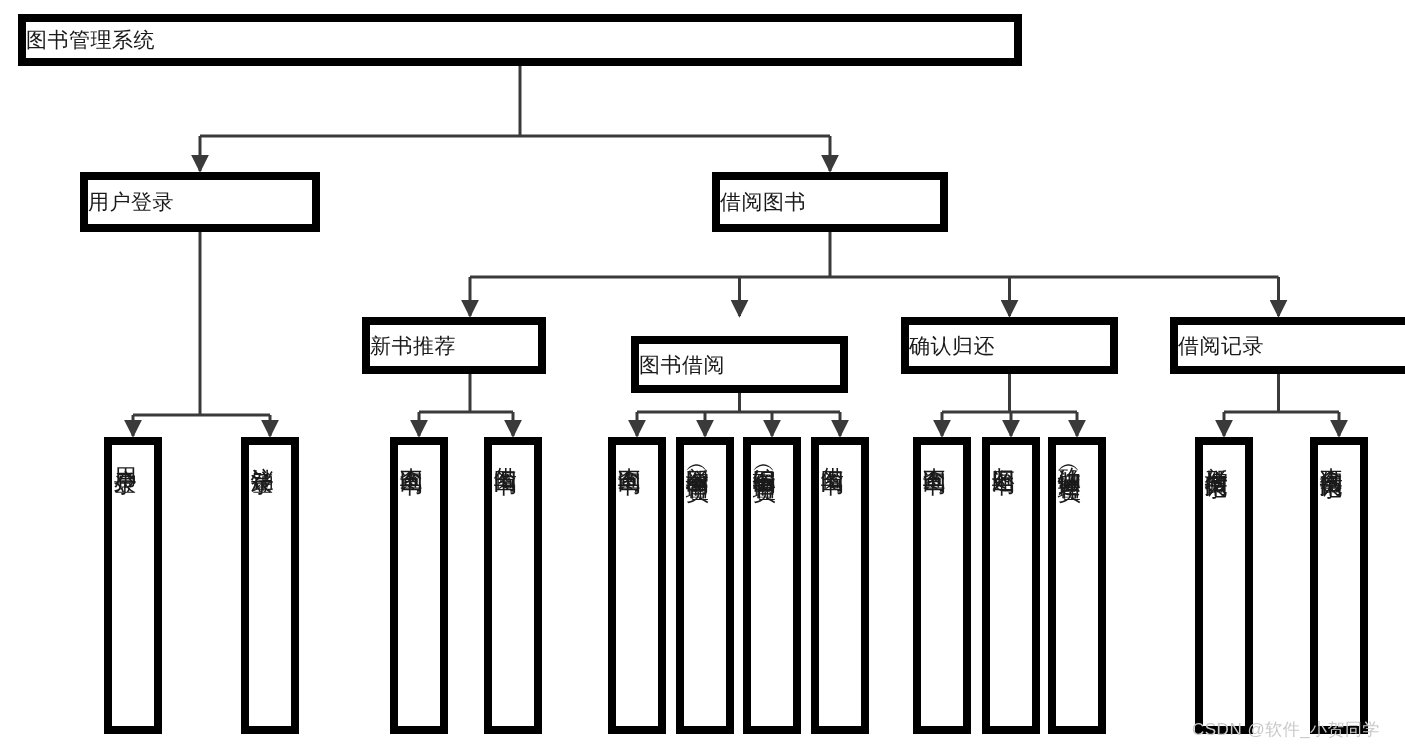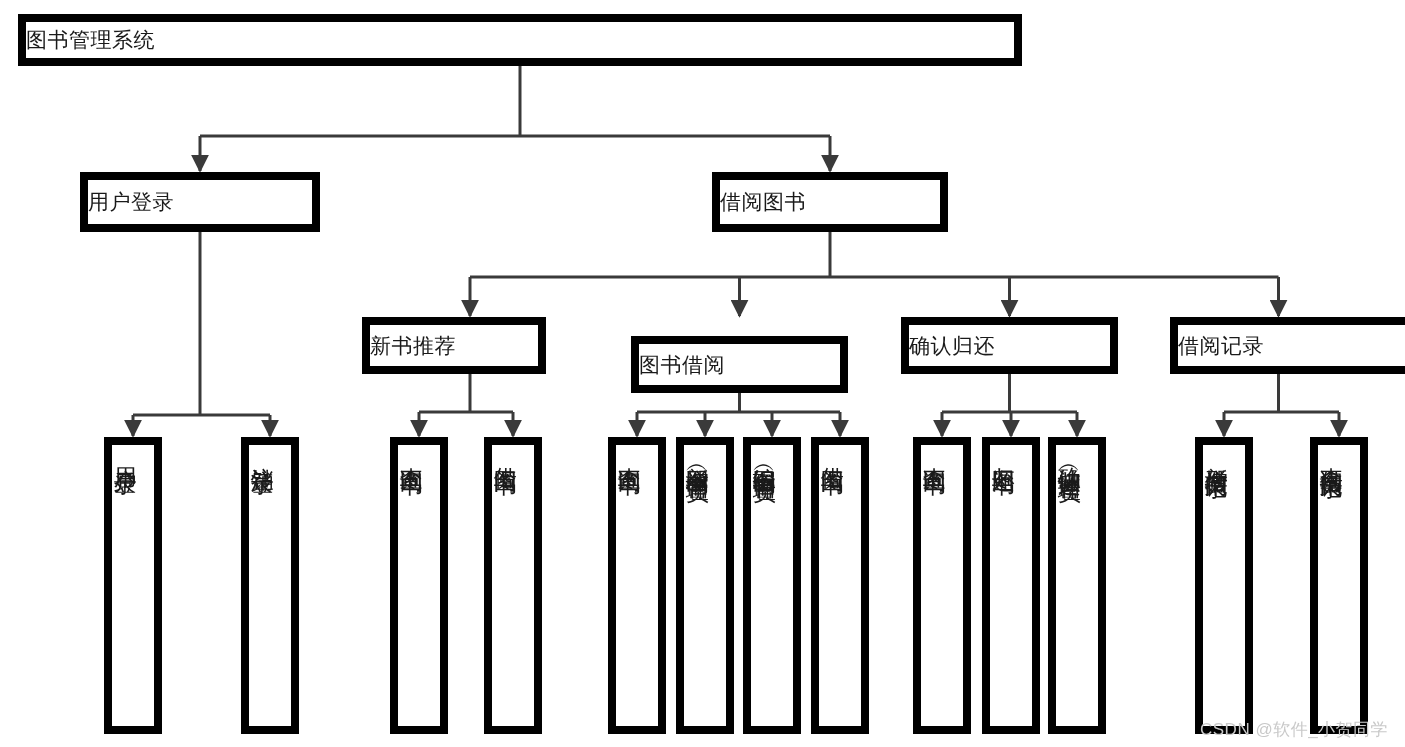--- a/index.html
+++ b/index.html
@@ -165,14 +165,14 @@
       <div class="node vert" style="left: 1048px; top: 437px; width: 58px; height: 297px;">
         <span class="label">确认归还（管理员）</span>
       </div>
       <div class="node vert" style="left: 1195px; top: 437px; width: 58px; height: 297px;">
         <span class="label">新增借阅记录</span>
       </div>
       <div class="node vert" style="left: 1310px; top: 437px; width: 58px; height: 297px;">
         <span class="label">查询借阅记录</span>
       </div>
     </div>
-  <div class="watermark" style="left: 1192px; top: 718px; margin-left: 8px;">CSDN @软件_小贺同学</div>
+  <div class="watermark" style="left: 1192px; top: 718px;">CSDN @软件_小贺同学</div>
 </div>
 
 </body></html>

